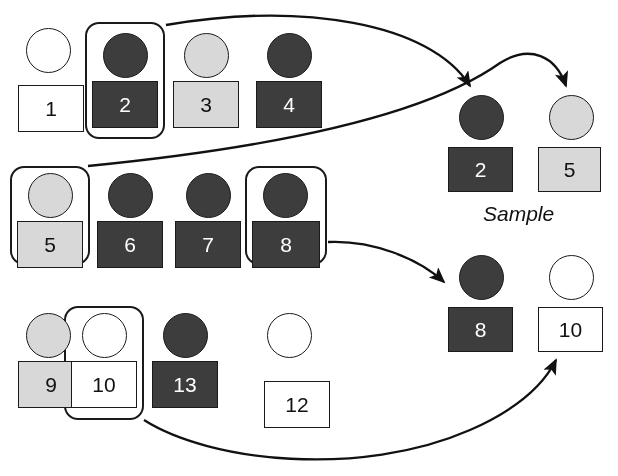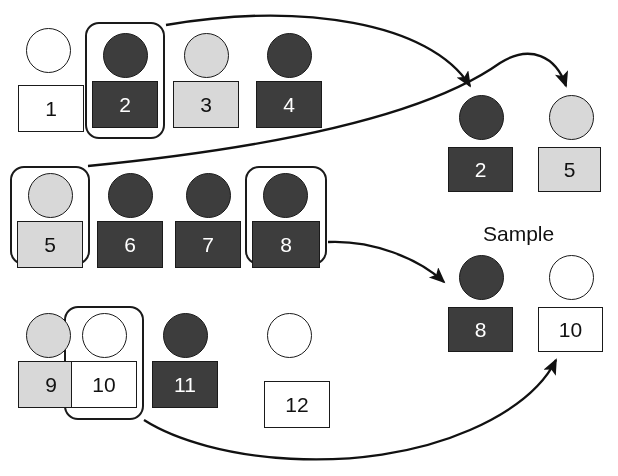--- a/index.html
+++ b/index.html
@@ -128,39 +128,39 @@
     <div class="box fill-light txt-dark" style="left:0px; top:48px; width:66px; height:47px;">9</div>
   </div>
 
   <div class="unit" style="left:71px; top:313px; width:70px; height:100px;">
     <div class="circle fill-white" style="left:11px; top:0px; width:45px; height:45px;"></div>
     <div class="box fill-white txt-dark" style="left:0px; top:48px; width:66px; height:47px;">10</div>
   </div>
 
   <div class="unit" style="left:152px; top:313px; width:70px; height:100px;">
     <div class="circle fill-dark" style="left:11px; top:0px; width:45px; height:45px;"></div>
-    <div class="box fill-dark txt-light" style="left:0px; top:48px; width:66px; height:47px;">11</div>
+    <div class="box fill-dark txt-light" style="left:0px; top:48px; width:66px; height:47px;">13</div>
   </div>
 
   <div class="unit" style="left:256px; top:313px; width:70px; height:100px;">
     <div class="circle fill-white" style="left:11px; top:0px; width:45px; height:45px;"></div>
     <div class="box fill-white txt-dark" style="left:8px; top:48px; width:66px; height:47px;margin-top:20px;">12</div>
   </div>
 
   <div class="unit" style="left:448px; top:95px; width:70px; height:100px;">
     <div class="circle fill-dark" style="left:11px; top:0px; width:45px; height:45px;"></div>
     <div class="box fill-dark txt-light" style="left:0px; top:52px; width:65px; height:45px;">2</div>
   </div>
 
   <div class="unit" style="left:538px; top:95px; width:70px; height:100px;">
     <div class="circle fill-light" style="left:11px; top:0px; width:45px; height:45px;"></div>
     <div class="box fill-light txt-dark" style="left:0px; top:52px; width:63px; height:45px;">5</div>
   </div>
 
-  <div class="caption" style="left:483px; top:222px;">Sample</div>
+  <div class="caption" style="left:483px; top:202px;font-style:italic;">Sample</div>
 
   <div class="unit" style="left:448px; top:255px; width:70px; height:100px;">
     <div class="circle fill-dark" style="left:11px; top:0px; width:45px; height:45px;"></div>
     <div class="box fill-dark txt-light" style="left:0px; top:52px; width:65px; height:45px;">8</div>
   </div>
 
   <div class="unit" style="left:538px; top:255px; width:70px; height:100px;">
     <div class="circle fill-white" style="left:11px; top:0px; width:45px; height:45px;"></div>
     <div class="box fill-white txt-dark" style="left:0px; top:52px; width:65px; height:45px;">10</div>
   </div>

